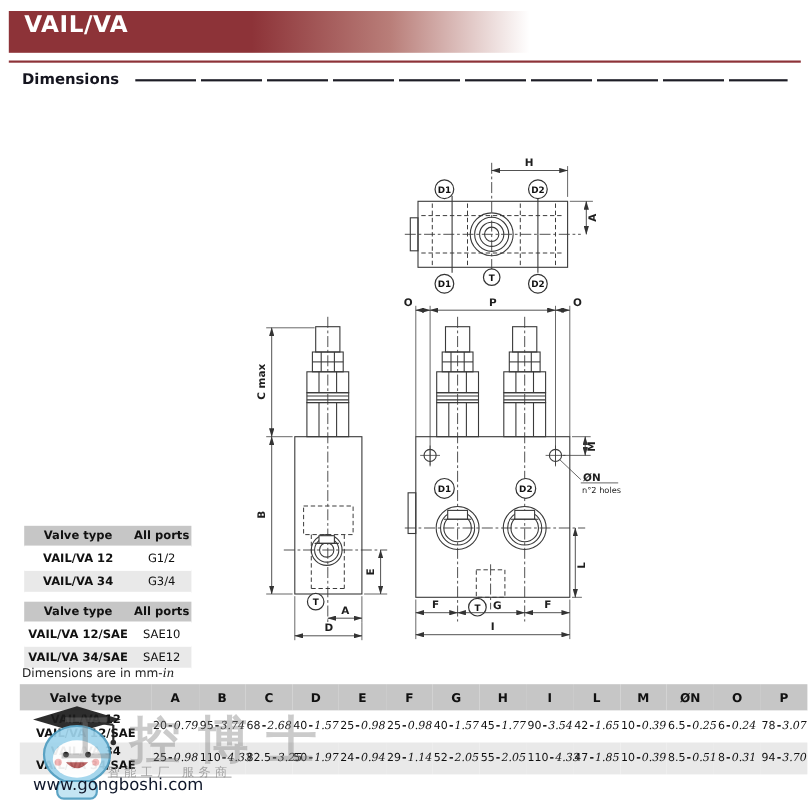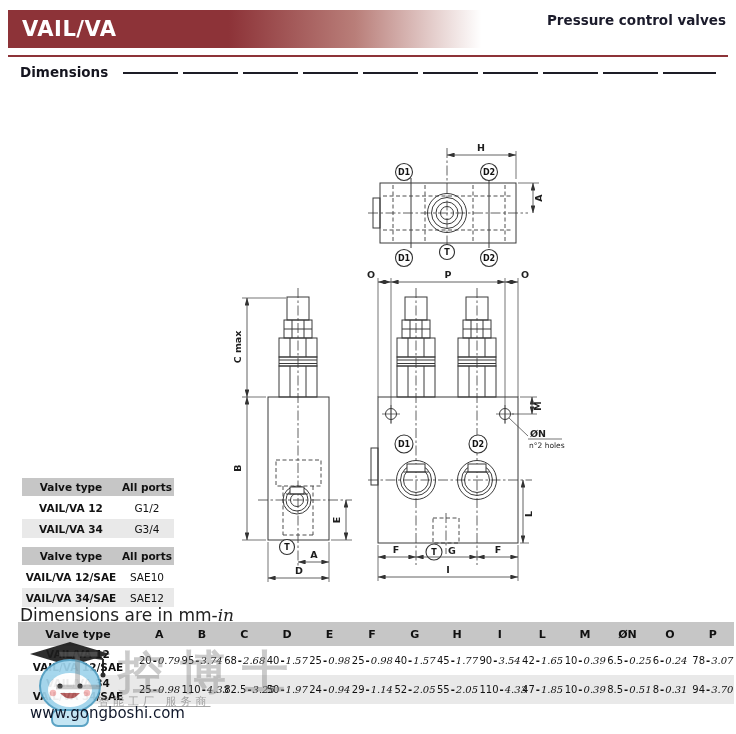--- a/index.html
+++ b/index.html
@@ -1,21 +1,21 @@
 <!DOCTYPE html>
 <html><head>
 <meta charset="utf-8">
 <style>
   html,body{margin:0;padding:0;}
   body{width:736px;height:734px;position:relative;background:#fff;overflow:hidden;
        font-family:"DejaVu Sans","Liberation Sans",sans-serif;color:#111;}
   
   .banner{position:absolute;left:8px;top:10px;width:526px;height:38px;
           background:linear-gradient(90deg,#8d3338 0%,#8d3338 42%,#b97e79 66%,#ffffff 90%);
-          display:flex;align-items:center;}
+          display:flex;}
   .product{color:#fff;font-size:21px;font-weight:bold;padding-left:14px;letter-spacing:.5px;}
   .hdr-right{position:absolute;right:10px;top:12px;text-align:right;color:#1b1b2b;line-height:1.25;}
   .hdr-title{font-size:13.5px;font-weight:bold;}
   .hdr-sub{font-size:12.5px;}
   .red-rule{position:absolute;left:8px;top:55px;width:720px;height:2px;background:#8d3338;}
   
   .section{position:absolute;left:20px;top:64px;width:696px;display:flex;align-items:center;gap:15px;}
   .section-title{font-size:13.5px;font-weight:bold;color:#15151f;white-space:nowrap;}
   .section-rule{flex:1;height:2.5px;margin-top:2px;
     background:repeating-linear-gradient(90deg,#1d1d26 0 55px,transparent 55px 60px);}
@@ -33,21 +33,21 @@
   .pc text{font-size:8px;font-weight:bold;fill:#111;text-anchor:middle;}
   
   #port-tables{position:absolute;left:22px;top:478px;width:152px;}
   table.pt{border-collapse:collapse;width:152px;margin-bottom:7px;font-size:10.5px;}
   .pt th{background:#c6c6c6;font-weight:bold;height:16px;border-bottom:2px solid #fff;}
   .pt th:first-child{width:96px;}
   .pt td{text-align:center;height:17px;border-bottom:2px solid #fff;background:#fff;}
   .pt tr.alt td{background:#e9e9e9;}
   .pt td.vt{font-weight:bold;}
   
-  .units-note{position:absolute;left:20px;top:605px;font-size:17px;color:#222;}
+  .units-note{position:absolute;left:20px;top:605px;font-size:11px;color:#222;}
   .inch{font-style:italic;font-family:"DejaVu Serif","Liberation Serif",serif;}
   
   #dim-table{position:absolute;left:18px;top:622px;width:716px;border-collapse:collapse;
              table-layout:fixed;font-size:10px;z-index:1;}
   #dim-table th{background:#c6c6c6;font-size:11px;height:22px;font-weight:bold;color:#111;}
   #dim-table th.col-type{width:118px;}
   #dim-table td{text-align:center;height:27px;background:#fff;white-space:nowrap;}
   #dim-table tr.alt td{background:#e9e9e9;}
   #dim-table td.types{font-weight:bold;font-size:10.5px;line-height:1.2;}
   #dim-table .inch{font-size:10px;font-style:italic;}
@@ -60,21 +60,20 @@
   .wm-url{position:absolute;left:30px;top:704px;font-size:15px;color:#0f172a;z-index:6;pointer-events:none;}
   .avatar{position:absolute;left:24px;top:640px;z-index:6;pointer-events:none;opacity:.92;}
 </style>
 </head>
 <body>
 
 <div class="banner">
   <span class="product">VAIL/VA</span>
 </div>
 <div class="hdr-right">
-  <div class="hdr-title">Pressure control valves</div>
 </div>
 <div class="red-rule"></div>
 
 <div class="section">
   <span class="section-title">Dimensions</span>
   <span class="section-rule"></span>
 </div>
 
 <svg class="drawing" width="380" height="460" viewBox="0 0 380 460">
   <defs>

